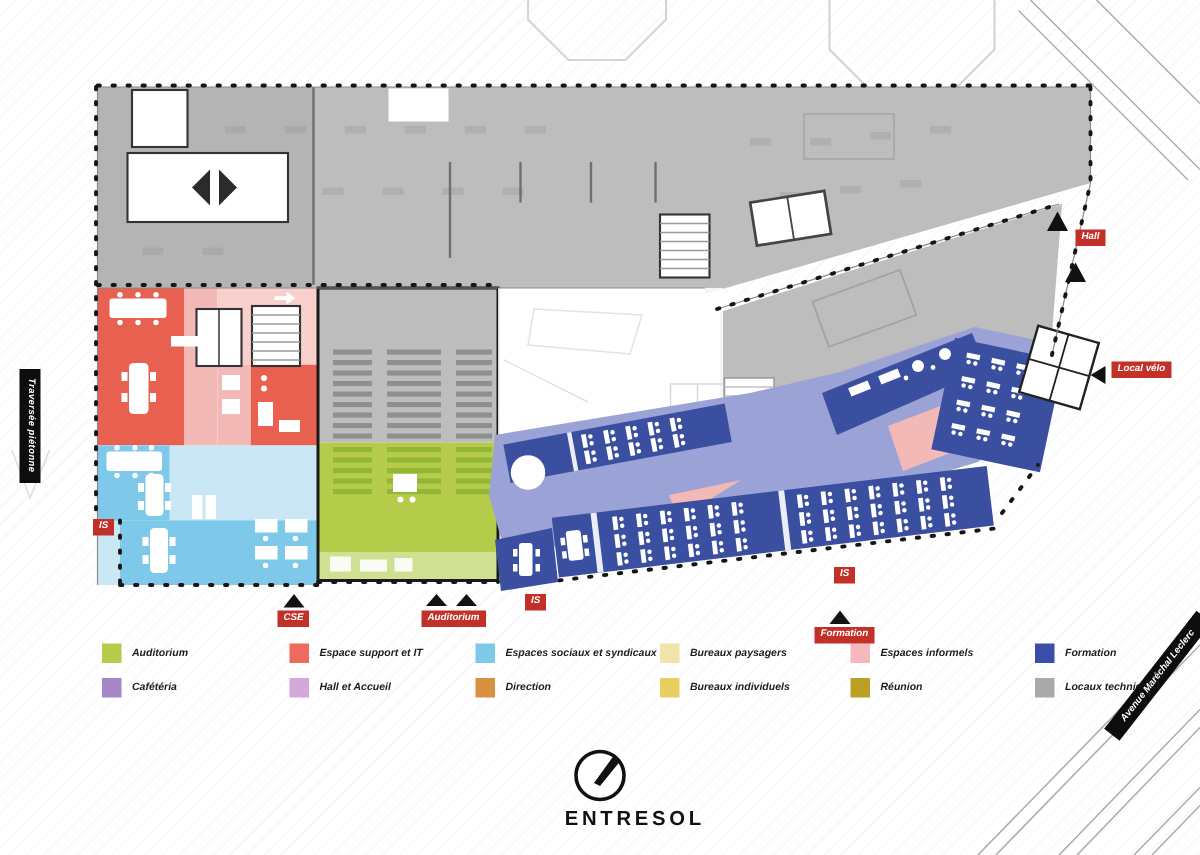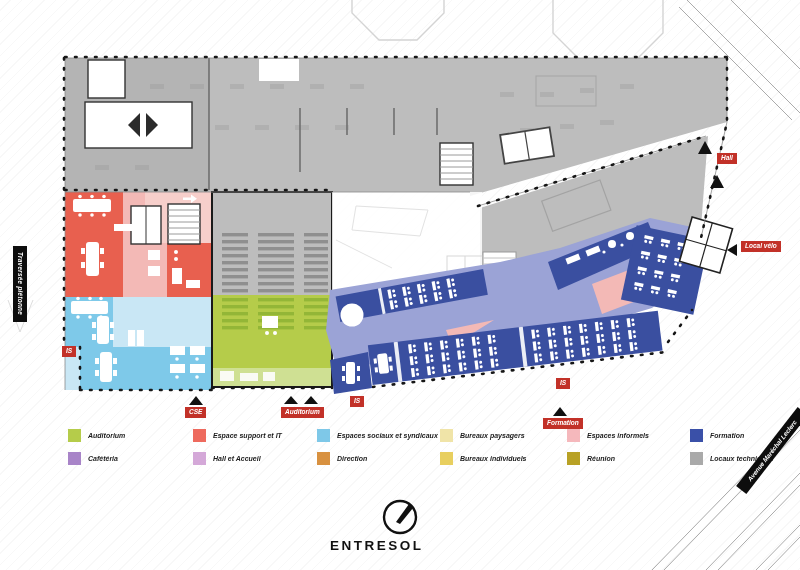--- a/index.html
+++ b/index.html
@@ -19,21 +19,21 @@
             color:#fff;writing-mode:vertical-rl;text-align:center;font-size:6.3px;
             font-weight:bold;font-style:italic;letter-spacing:.3px;z-index:6;line-height:14px;}
   .banner-d{position:absolute;left:722px;top:444px;width:100px;height:13px;background:#0d0d0d;
             color:#fff;text-align:center;font-size:6.3px;font-weight:bold;font-style:italic;
             transform:rotate(-52deg);transform-origin:50% 50%;z-index:6;line-height:13px;}
   .legend{position:absolute;left:0;top:428px;width:800px;height:50px;z-index:5;}
   .legend-col{position:absolute;top:0;}
   .legend-item{display:flex;align-items:center;height:14px;margin-bottom:9px;}
   .legend-swatch{width:13px;height:13px;flex:0 0 13px;margin-right:7px;}
   .legend-label{font-size:7px;font-weight:bold;font-style:italic;color:#1c1c1c;white-space:nowrap;}
-  .compass-title{position:absolute;left:330px;top:538px;width:140px;text-align:left;
+  .compass-title{position:absolute;left:330px;top:538px;width:140px;text-align:right;
             font-size:13.5px;font-weight:800;letter-spacing:2.5px;color:#111;z-index:6;}
 </style>
 </head>
 <body>
 
 <div class="stage" style="--gray: #bdbdbd; --gray2: #b4b4b4; --gray_dark: #8f8f8f; --support: #e8604f; --informel: #f3b9b6; --informel_light: #f7cfcb; --sociaux: #7ec9e9; --sociaux_light: #c9e7f5; --auditorium: #b5cc4a; --auditorium_dark: #93b637; --auditorium_light: #cfe093; --formation: #3a4fa0; --corridor: #9ba3d6; --badge: #c23128;">
 
 <svg width="800" height="570" viewBox="0 0 800 570">
   <defs>
     <symbol id="desk-v" overflow="visible">

